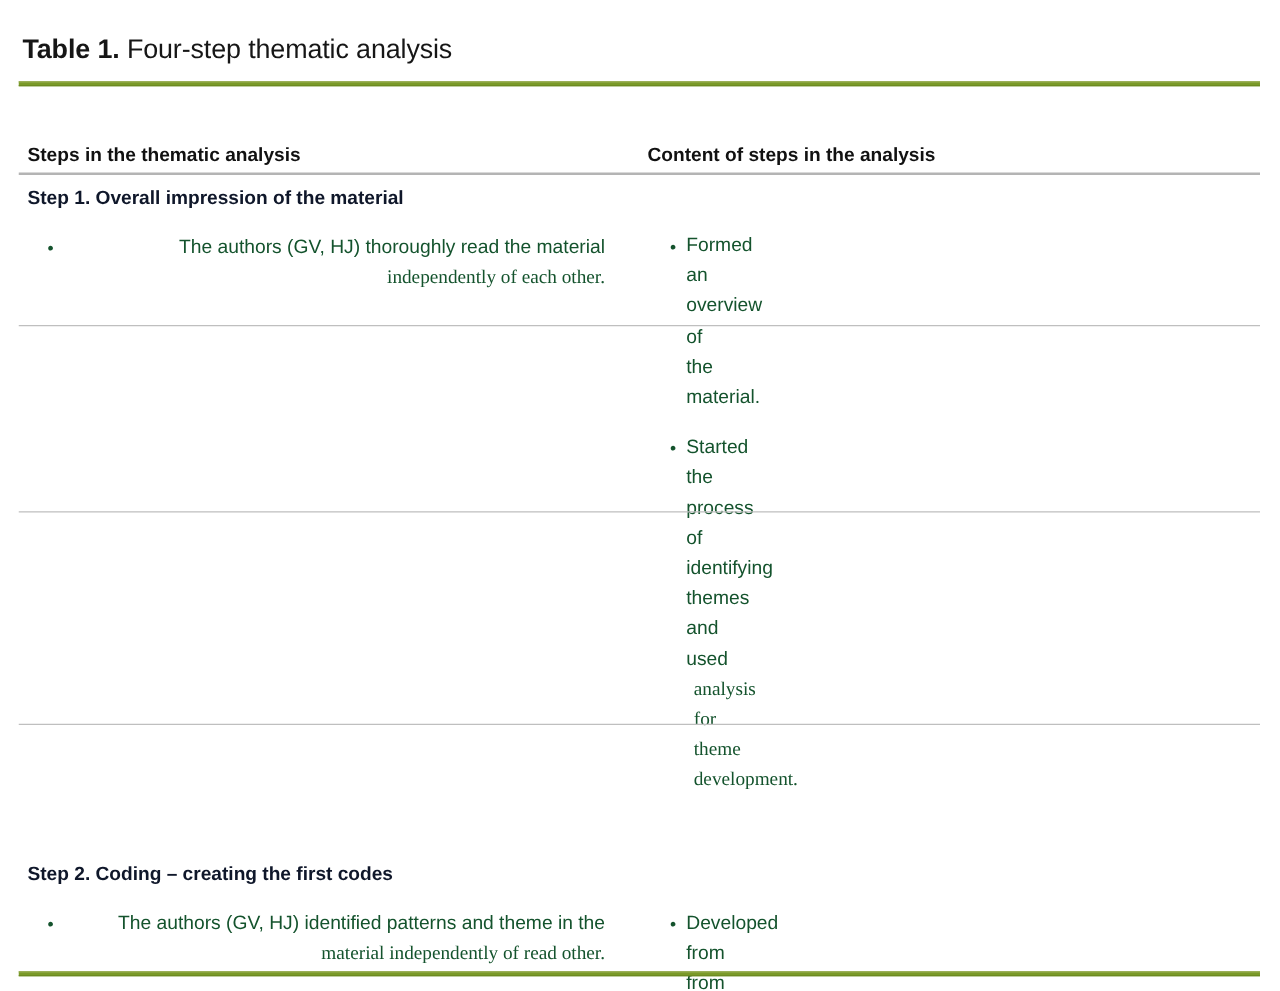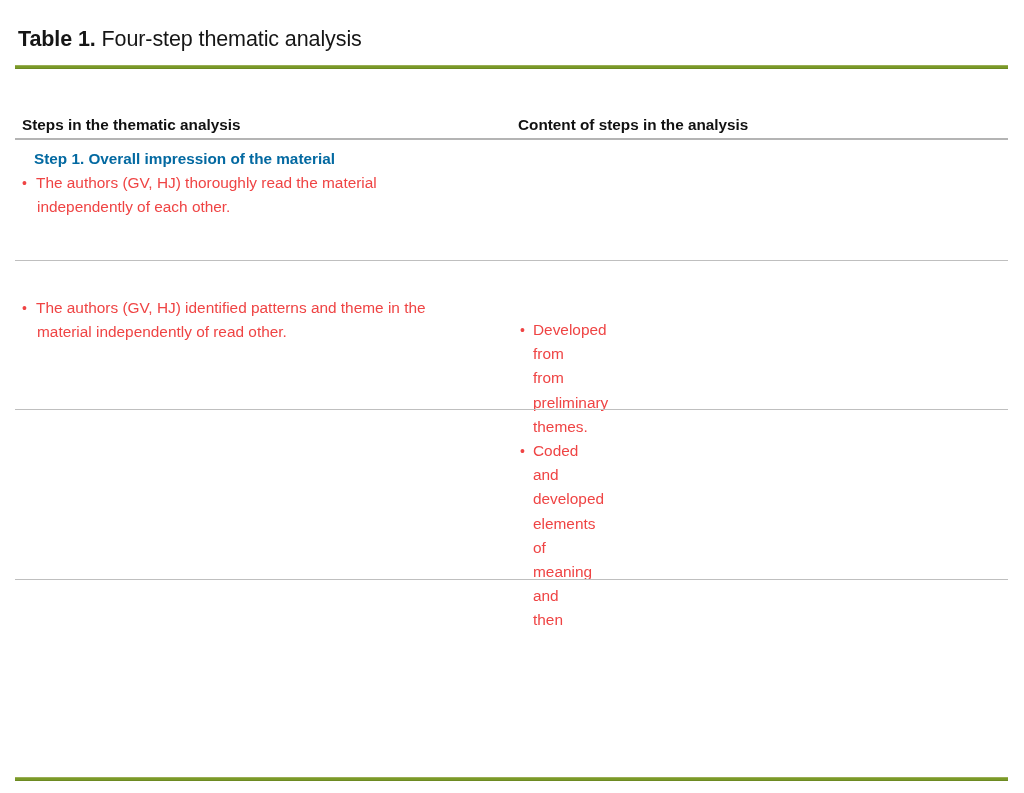--- a/index.html
+++ b/index.html
@@ -114,49 +114,51 @@
     width: 504px;
     padding-left: 520px;
     box-sizing: border-box;
     margin-left: -500px;
   }
 
   .step-title {
     font-size: 15.3px;
     font-weight: bold;
     line-height: 22px;
-    color: #0369a1;
-    margin: 0 0 1px 12px;
+    color: #0f172a;
+    margin: 0 0 1px 0;
     white-space: nowrap;
   }
 
   ul.bullets {
     list-style: none;
     margin: 0;
     padding: 0;
   }
   ul.bullets > li {
     position: relative;
     font-size: 15.4px;
     line-height: 24.2px;
-    color: #ef4444;
+    color: #14532d;
     padding-left: 14px;
-    margin: 0;
+    margin: 16px;
+    text-align: right;
   }
   ul.bullets > li::before {
     content: "\2022";
     position: absolute;
     left: 0;
     top: 0;
     font-size: 14px;
     line-height: 24.2px;
   }
   ul.bullets > li .cont {
     display: block;
     padding-left: 1px;
+    font-family: Liberation Serif, serif;
   }
 
   
   .cell-right ul.bullets > li {
     padding-left: 13px;
   }
   .cell-right ul.bullets > li .cont {
     padding-left: 6px;
   }
 
@@ -193,26 +195,38 @@
       <div class="row-inner">
         <div class="cell-left">
           <div class="step-title">Step 1. Overall impression of the material</div>
           <ul class="bullets">
             <li>
               <span>The authors (GV, HJ) thoroughly read the material</span>
               <span class="cont">independently of each other.</span>
             </li>
           </ul>
         </div>
+        <div class="cell-right">
+          <ul class="bullets">
+            <li>
+              <span>Formed an overview of the material.</span>
+            </li>
+            <li>
+              <span>Started the process of identifying themes and used</span>
+              <span class="cont">analysis for theme development.</span>
+            </li>
+          </ul>
+        </div>
       </div>
     </div>
 
     <div class="row row-2">
       <div class="row-inner">
         <div class="cell-left">
+          <div class="step-title">Step 2. Coding – creating the first codes</div>
           <ul class="bullets">
             <li>
               <span>The authors (GV, HJ) identified patterns and theme in the</span>
               <span class="cont">material independently of read other.</span>
             </li>
           </ul>
         </div>
         <div class="cell-right">
           <ul class="bullets">
             <li>

